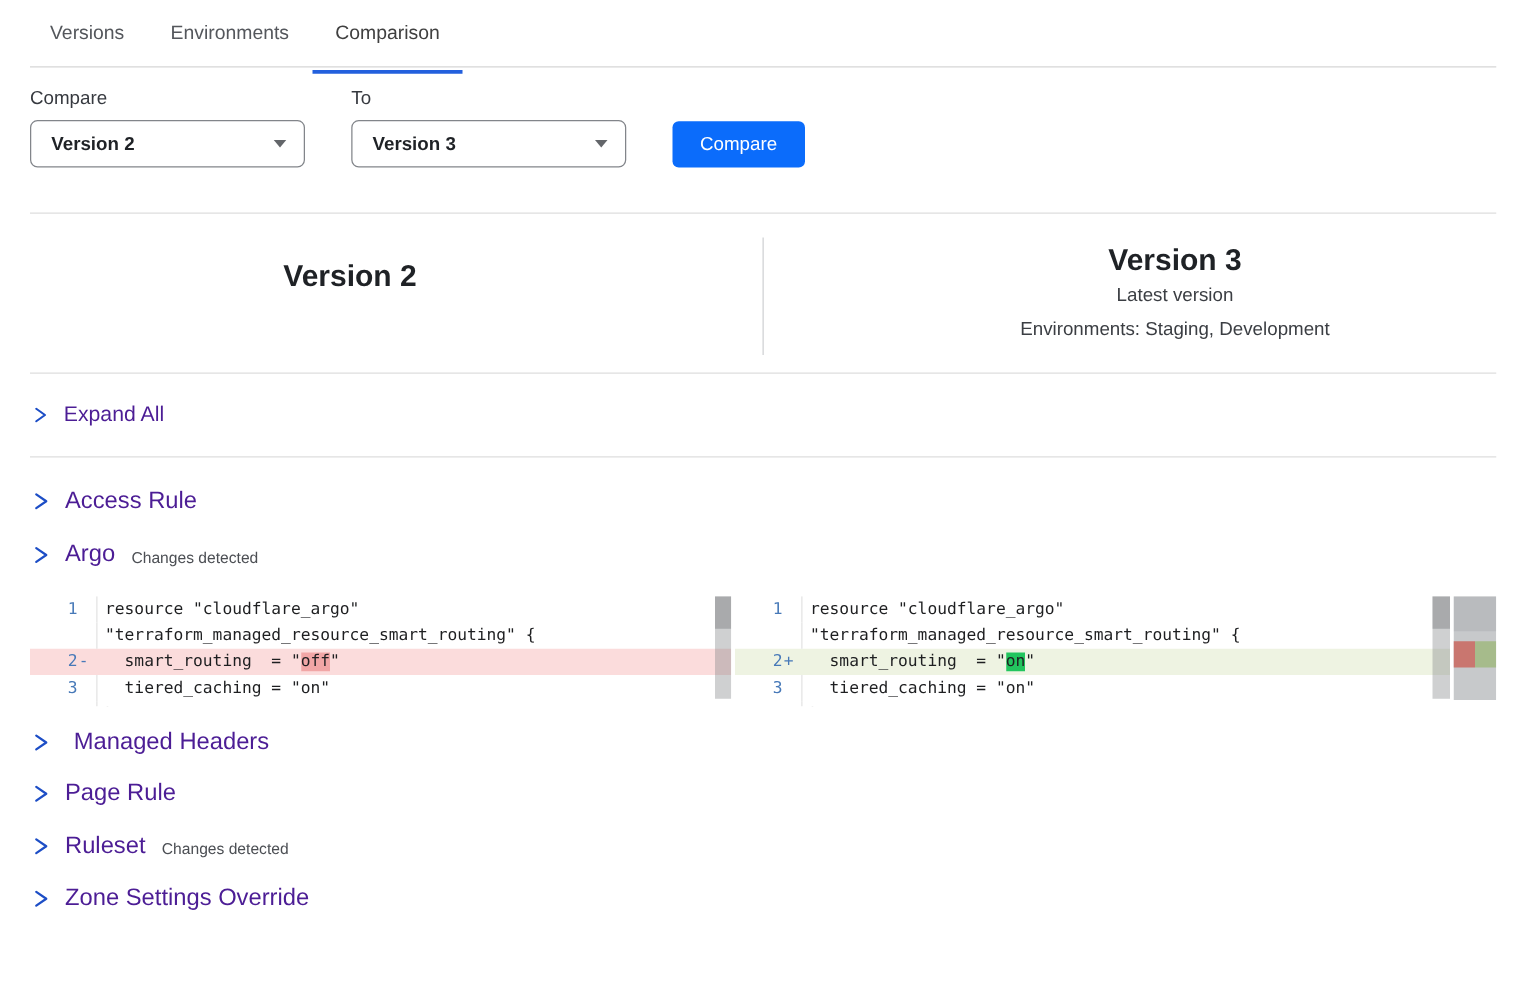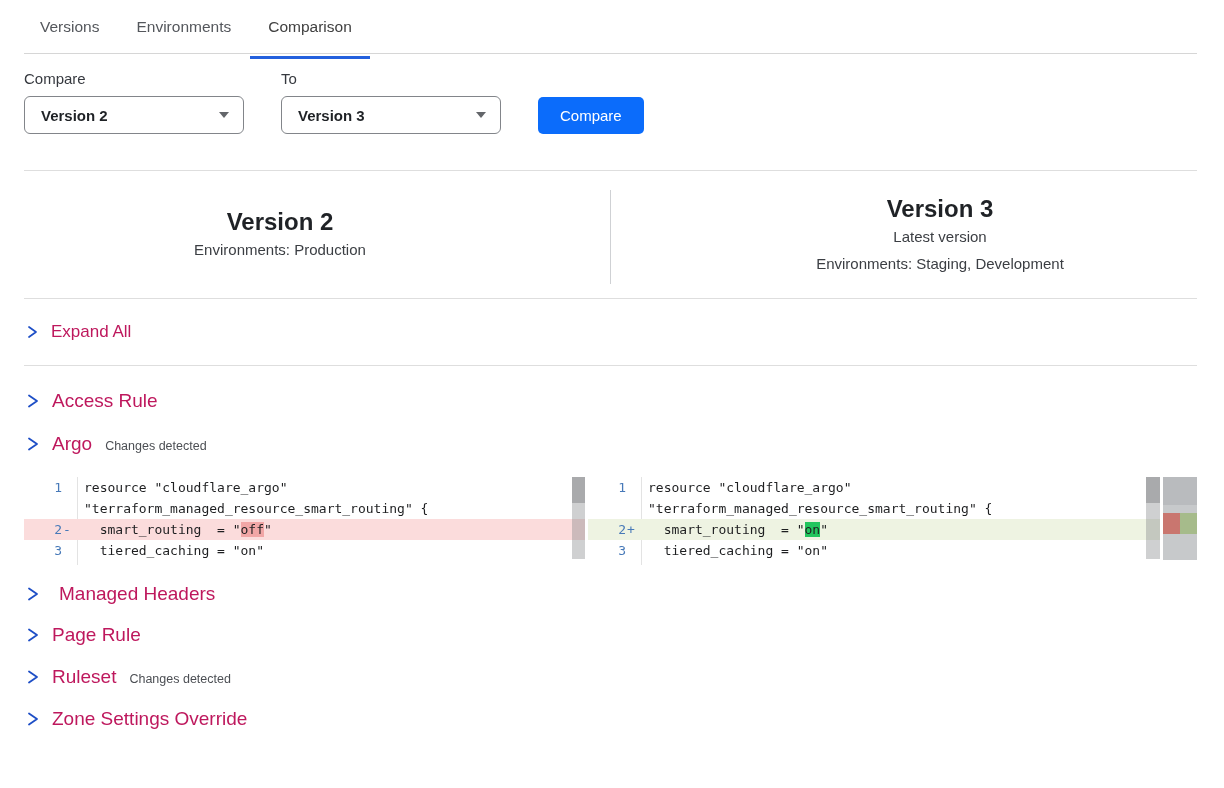--- a/index.html
+++ b/index.html
@@ -32,21 +32,21 @@
 
   
   .vheader{text-align:center;}
   .vheader .vtitle{font-size:24px;font-weight:600;color:#1f2226;line-height:29px;}
   .vheader .vline{font-size:15px;color:#3b3e43;line-height:27px;}
   .vdivider{width:1px;background:#cfd1d4;}
 
   
   .linkrow{display:flex;align-items:center;gap:13px;cursor:pointer;}
   .linkrow .chev{display:flex;align-items:center;}
-  .linkrow .lbl{color:#be185d;}
+  .linkrow .lbl{color:#4c1d95;}
   .expand-lbl{font-size:17px;}
   .section-lbl{font-size:19px;}
   .badge{font-size:12.5px;color:#4c4f54;position:relative;top:2px;}
 
   
   .diff{top:477px;height:88px;overflow:hidden;background:#fff;
         font-family:"DejaVu Sans Mono", monospace;font-size:13px;line-height:21px;}
   .cl{display:flex;height:21px;white-space:pre;color:#1e1f21;}
   .cl .num{flex:0 0 38px;text-align:right;color:#4779b8;}
   .cl .sign{flex:0 0 14px;text-align:left;color:#4779b8;padding-left:1px;
@@ -90,21 +90,20 @@
 <div class="abs select" style="left:281px;top:96px;">
   <span class="val">Version 3</span>
   <span class="caret"></span>
 </div>
 <button class="abs btn-primary" style="left:538px;top:97px;">Compare</button>
 
 <div class="abs divider" style="left:24px;top:170px;width:1173px;"></div>
 
 <div class="abs vheader" style="left:24px;top:207px;width:512px;">
   <div class="vtitle">Version 2</div>
-  <div class="vline">Environments: Production</div>
 </div>
 <div class="abs vdivider" style="left:610px;top:190px;height:94px;"></div>
 <div class="abs vheader" style="left:683px;top:194px;width:514px;">
   <div class="vtitle">Version 3</div>
   <div class="vline">Latest version</div>
   <div class="vline">Environments: Staging, Development</div>
 </div>
 
 <div class="abs divider" style="left:24px;top:298px;width:1173px;"></div>
 

